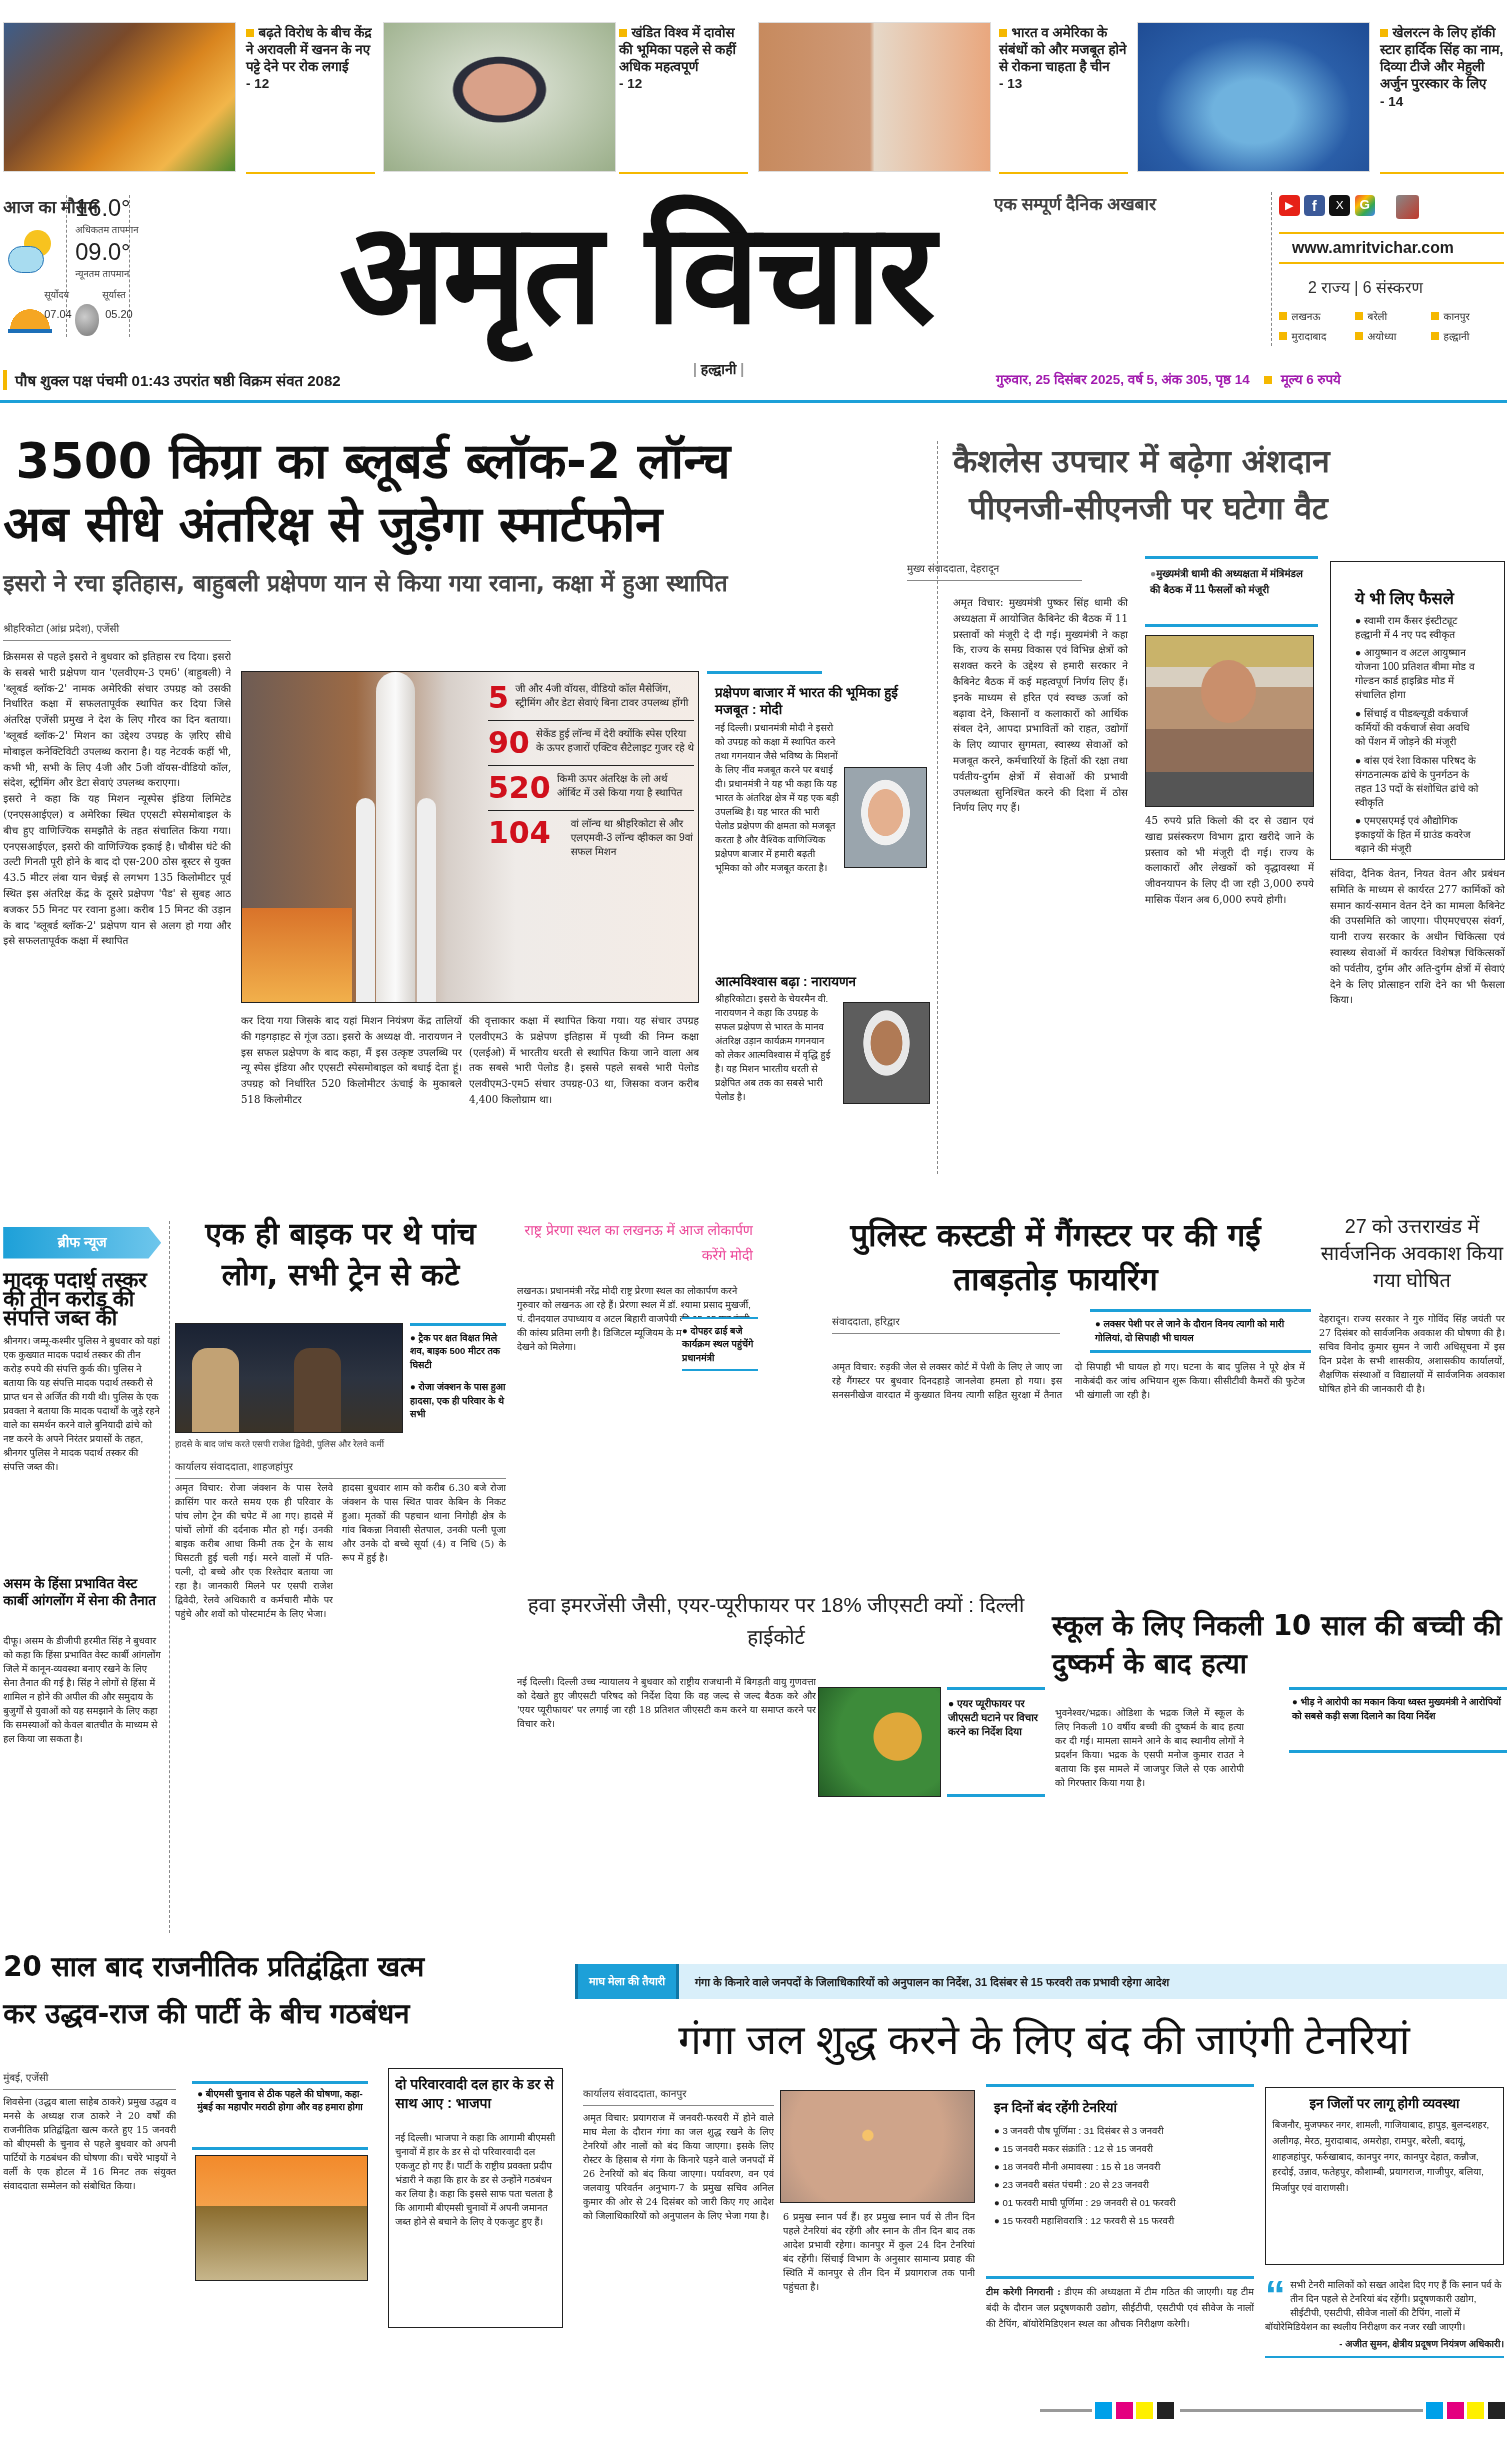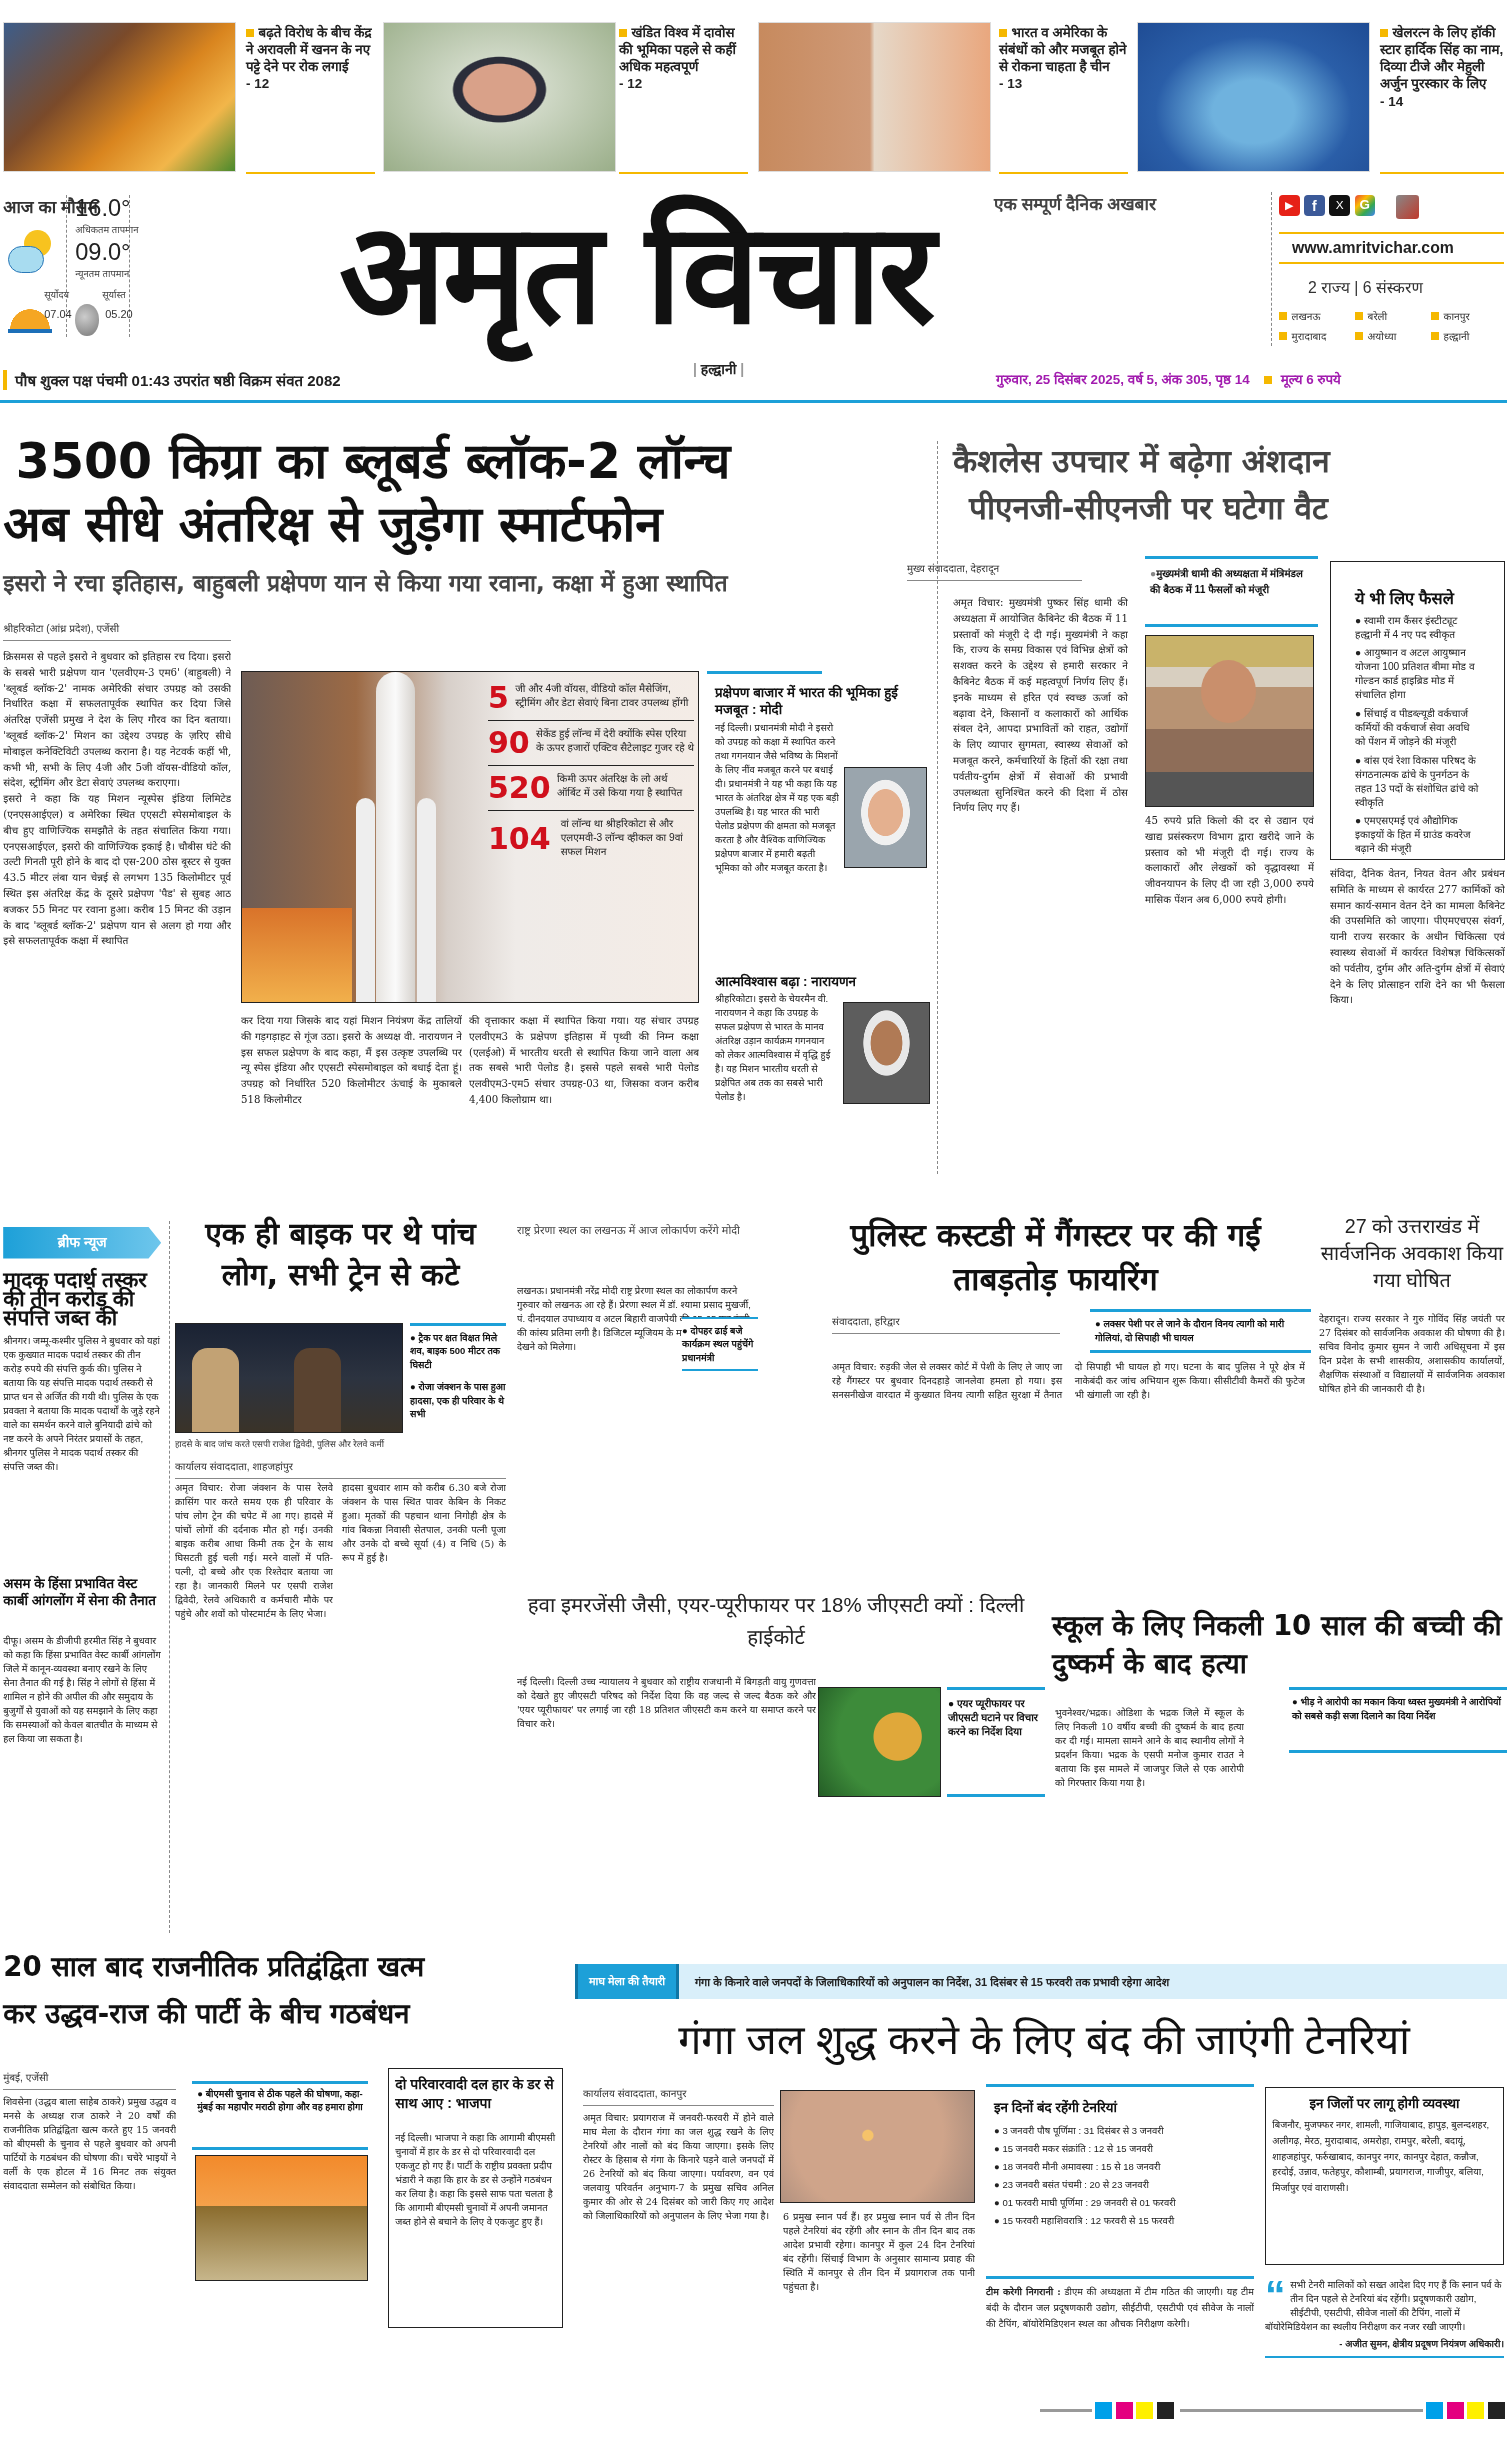--- a/index.html
+++ b/index.html
@@ -121,21 +121,21 @@
     <span style="font-size:10.2px;line-height:14px;color:#222">जी और 4जी वॉयस, वीडियो कॉल मैसेजिंग, स्ट्रीमिंग और डेटा सेवाएं बिना टावर उपलब्ध होंगी</span>
   </div>
   <div style="display:flex;gap:6.3px;align-items:flex-start;border-bottom:1.6px solid #222;padding-bottom:6.3px;margin-bottom:6.3px">
     <span class="stat-num" style="font-size:30px;line-height:31.5px">90</span>
     <span style="font-size:10.2px;line-height:14px;color:#222">सेकेंड हुई लॉन्च में देरी क्योंकि स्पेस एरिया के ऊपर हजारों एक्टिव सैटेलाइट गुजर रहे थे</span>
   </div>
   <div style="display:flex;gap:6.3px;align-items:flex-start;border-bottom:1.6px solid #222;padding-bottom:6.3px;margin-bottom:6.3px">
     <span class="stat-num" style="font-size:30px;line-height:31.5px">520</span>
     <span style="font-size:10.2px;line-height:14px;color:#222">किमी ऊपर अंतरिक्ष के लो अर्थ ऑर्बिट में उसे किया गया है स्थापित</span>
   </div>
-  <div style="display:flex;gap:10px;align-items:center">
+  <div style="display:flex;gap:20px;align-items:flex-start">
     <span class="stat-num" style="font-size:30px;line-height:31.5px">104</span>
     <span style="font-size:10.2px;line-height:14px;color:#222">वां लॉन्च था श्रीहरिकोटा से और एलएमवी-3 लॉन्च व्हीकल का 9वां सफल मिशन</span>
   </div>
 </div>
 <div class="abs col-text" style="left:241px;top:1013px;width:221px;height:173px;overflow:hidden">कर दिया गया जिसके बाद यहां मिशन नियंत्रण केंद्र तालियों की गड़गड़ाहट से गूंज उठा। इसरो के अध्यक्ष वी. नारायणन ने इस सफल प्रक्षेपण के बाद कहा, मैं इस उत्कृष्ट उपलब्धि पर न्यू स्पेस इंडिया और एएसटी स्पेसमोबाइल को बधाई देता हूं। उपग्रह को निर्धारित 520 किलोमीटर ऊंचाई के मुकाबले 518 किलोमीटर</div>
 <div class="abs col-text" style="left:469px;top:1013px;width:230px;height:173px;overflow:hidden">की वृत्ताकार कक्षा में स्थापित किया गया। यह संचार उपग्रह एलवीएम3 के प्रक्षेपण इतिहास में पृथ्वी की निम्न कक्षा (एलईओ) में भारतीय धरती से स्थापित किया जाने वाला अब तक सबसे भारी पेलोड है। इससे पहले सबसे भारी पेलोड एलवीएम3-एम5 संचार उपग्रह-03 था, जिसका वजन करीब 4,400 किलोग्राम था।</div>
 
 <div class="abs bluerule" style="left:707px;top:671px;width:115px"></div>
 <div class="abs" style="left:715px;top:684px;width:213px;font-size:13.4px;font-weight:bold;line-height:17.3px">प्रक्षेपण बाजार में भारत की भूमिका हुई मजबूत : मोदी</div>
 <div class="imgph" style="left:844px;top:767px;width:83px;height:101px;background:radial-gradient(ellipse at 50% 45%,#e4b08f 0 30%,#f0f0f0 31% 42%,#9aa5ad 43%)"></div>
@@ -185,21 +185,21 @@
 <div class="abs" style="left:175px;top:1438px;width:331px;font-size:8.7px;color:#333">हादसे के बाद जांच करते एसपी राजेश द्विवेदी, पुलिस और रेलवे कर्मी</div>
 <div class="abs bluerule" style="left:410px;top:1323px;width:96px"></div>
 <div class="abs" style="left:410px;top:1331px;width:96px;font-size:9.5px;line-height:13.4px;font-weight:bold">
   <div style="margin-bottom:9px">● <span>ट्रैक पर क्षत विक्षत मिले शव, बाइक 500 मीटर तक घिसटी</span></div>
   <div>● <span>रोजा जंक्शन के पास हुआ हादसा, एक ही परिवार के थे सभी</span></div>
 </div>
 <div class="abs bylin" style="left:175px;top:1459px;width:331px">कार्यालय संवाददाता, शाहजहांपुर</div>
 <div class="abs col-text" style="left:175px;top:1481px;width:158px;height:457px;overflow:hidden;font-size:9.5px;line-height:14px">अमृत विचार: रोजा जंक्शन के पास रेलवे क्रासिंग पार करते समय एक ही परिवार के पांच लोग ट्रेन की चपेट में आ गए। हादसे में पांचों लोगों की दर्दनाक मौत हो गई। उनकी बाइक करीब आधा किमी तक ट्रेन के साथ घिसटती हुई चली गई। मरने वालों में पति-पत्नी, दो बच्चे और एक रिश्तेदार बताया जा रहा है। जानकारी मिलने पर एसपी राजेश द्विवेदी, रेलवे अधिकारी व कर्मचारी मौके पर पहुंचे और शवों को पोस्टमार्टम के लिए भेजा।</div>
 <div class="abs col-text" style="left:342px;top:1481px;width:164px;height:457px;overflow:hidden;font-size:9.5px;line-height:14px">हादसा बुधवार शाम को करीब 6.30 बजे रोजा जंक्शन के पास स्थित पावर केबिन के निकट हुआ। मृतकों की पहचान थाना निगोही क्षेत्र के गांव बिकन्ना निवासी सेतपाल, उनकी पत्नी पूजा और उनके दो बच्चे सूर्या (4) व निधि (5) के रूप में हुई है।</div>
 
-<div class="abs" style="left:517px;top:1218px;width:236px;font-size:11px;line-height:25px;color:#404040;text-align:left">राष्ट्र प्रेरणा स्थल का लखनऊ में आज लोकार्पण करेंगे मोदी</div>
+<div class="abs" style="left:517px;top:1218px;width:236px;font-size:14px;line-height:25px;color:#ec4899;text-align:right">राष्ट्र प्रेरणा स्थल का लखनऊ में आज लोकार्पण करेंगे मोदी</div>
 <div class="abs" style="left:517px;top:1284px;width:236px;font-size:9.5px;line-height:14px;color:#222;height:284px;overflow:hidden">लखनऊ। प्रधानमंत्री नरेंद्र मोदी राष्ट्र प्रेरणा स्थल का लोकार्पण करने गुरुवार को लखनऊ आ रहे हैं। प्रेरणा स्थल में डॉ. श्यामा प्रसाद मुखर्जी, पं. दीनदयाल उपाध्याय व अटल बिहारी वाजपेयी की 65-65 फुट ऊंची की कांस्य प्रतिमा लगी है। डिजिटल म्यूजियम के माध्यम से विचार दर्शन देखने को मिलेगा।</div>
 <div class="abs" style="left:682px;top:1317px;width:76px;background:#fff;border-top:2.4px solid #1da0d8;border-bottom:2.4px solid #1da0d8;padding:4.7px 0;font-size:9.5px;font-weight:bold;line-height:13.4px">● <span>दोपहर ढाई बजे कार्यक्रम स्थल पहुंचेंगे प्रधानमंत्री</span></div>
 
 <div class="abs hl" style="left:835px;top:1213px;width:441px;font-size:31.5px;font-weight:bold;line-height:44px;text-align:center">पुलिस्ट कस्टडी में गैंगस्टर पर की गई ताबड़तोड़ फायरिंग</div>
 <div class="abs bylin" style="left:832px;top:1314px;width:228px">संवाददाता, हरिद्वार</div>
 <div class="abs bluerule" style="left:1090px;top:1309px;width:221px"></div>
 <div class="abs" style="left:1095px;top:1317px;width:217px;font-size:9.5px;font-weight:bold;line-height:14px">● <span>लक्सर पेशी पर ले जाने के दौरान विनय त्यागी को मारी गोलियां, दो सिपाही भी घायल</span></div>
 <div class="abs bluerule" style="left:1090px;top:1350px;width:221px"></div>
 <div class="abs col-text" style="left:832px;top:1360px;width:473px;height:213px;overflow:hidden;font-size:9.5px;line-height:14px;column-count:2;column-gap:12.6px">अमृत विचार: रुड़की जेल से लक्सर कोर्ट में पेशी के लिए ले जाए जा रहे गैंगस्टर पर बुधवार दिनदहाड़े जानलेवा हमला हो गया। इस सनसनीखेज वारदात में कुख्यात विनय त्यागी सहित सुरक्षा में तैनात दो सिपाही भी घायल हो गए। घटना के बाद पुलिस ने पूरे क्षेत्र में नाकेबंदी कर जांच अभियान शुरू किया। सीसीटीवी कैमरों की फुटेज भी खंगाली जा रही है।</div>
 

